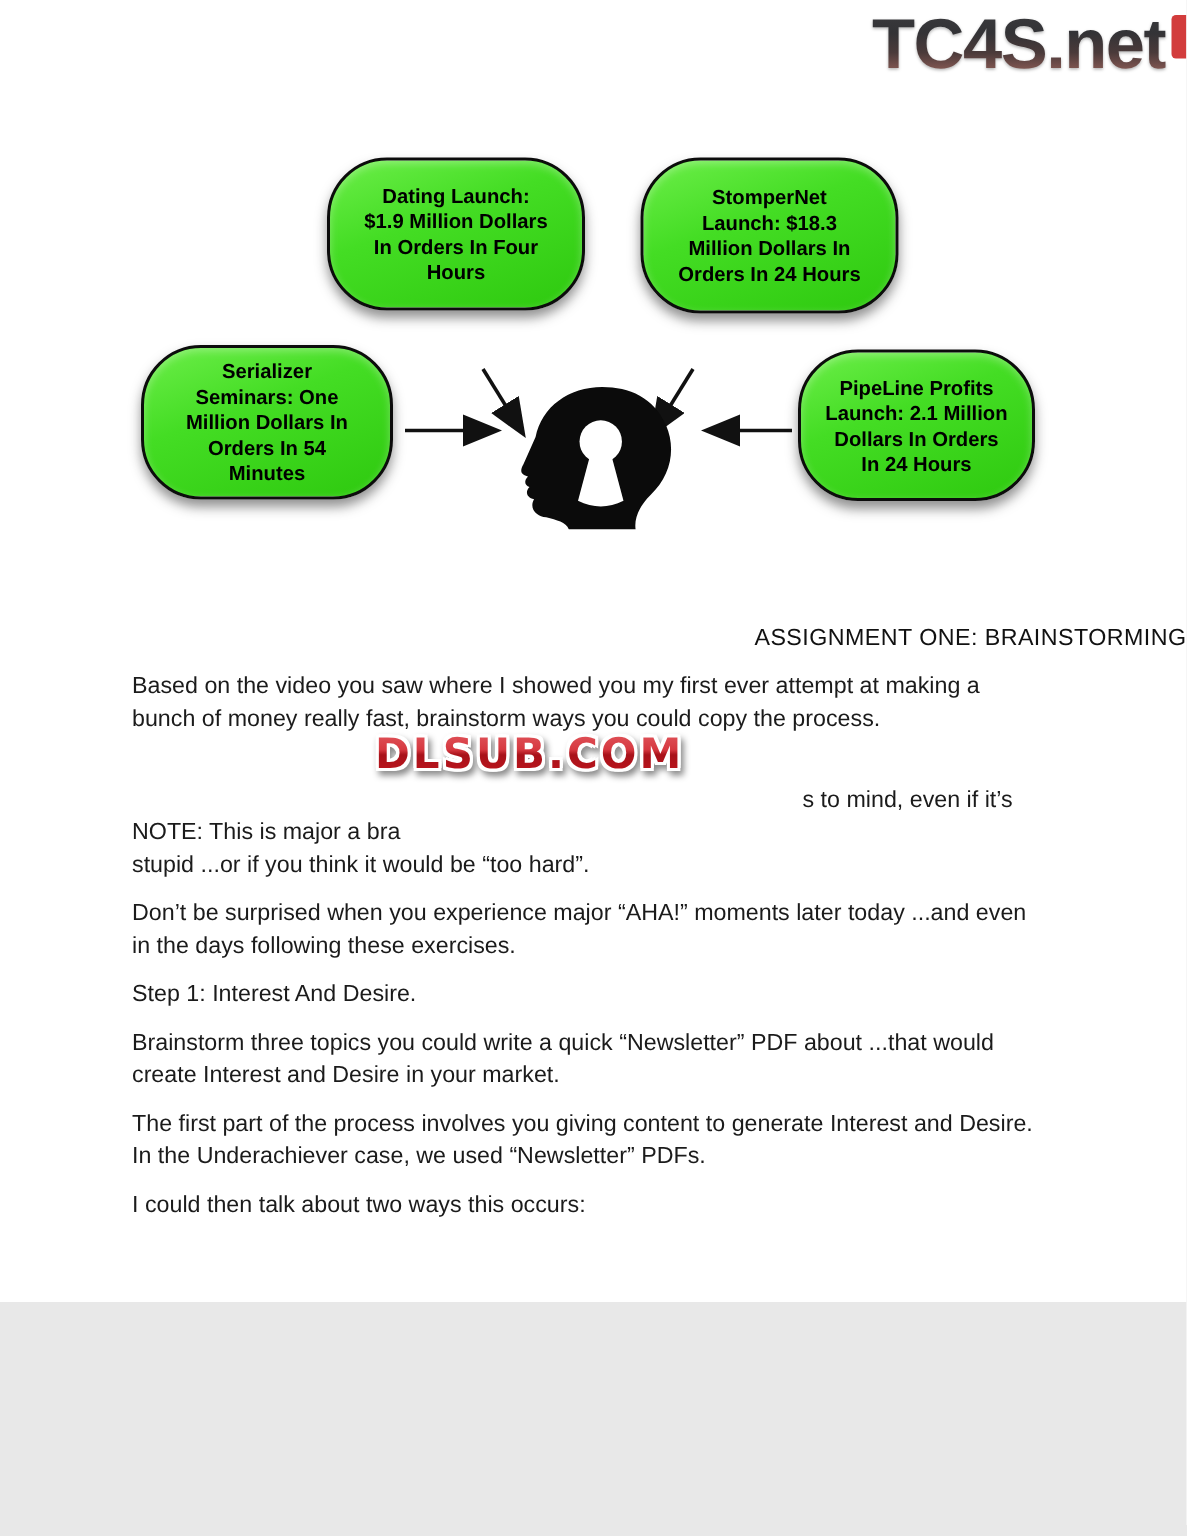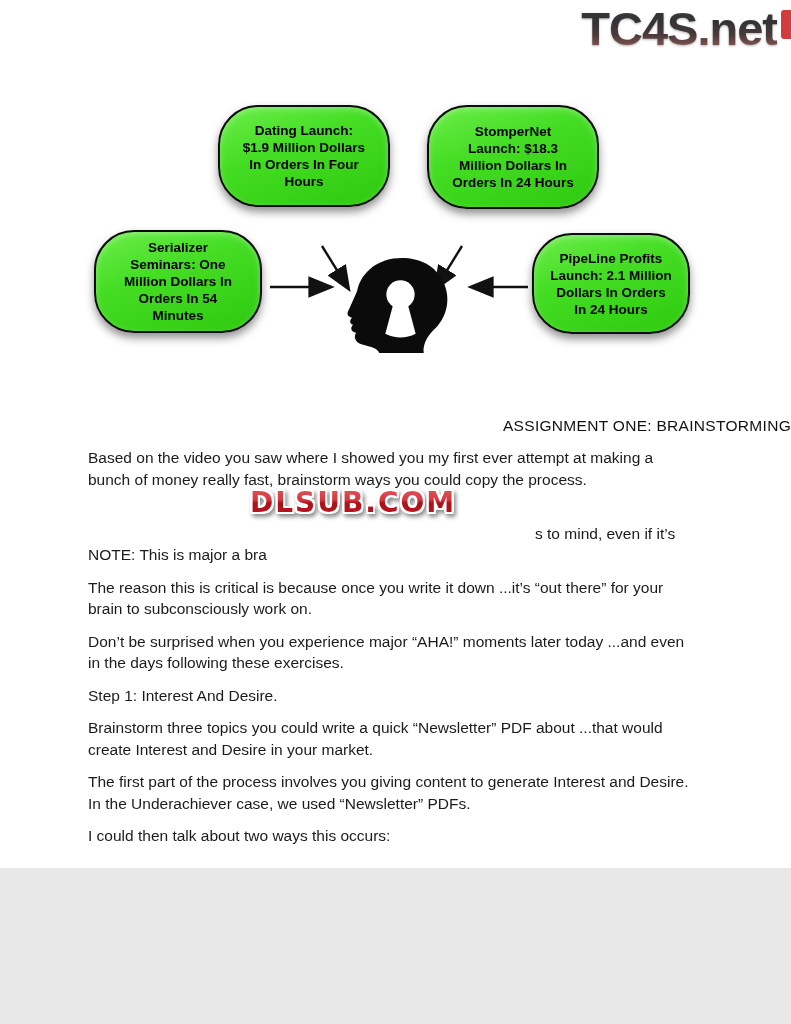--- a/index.html
+++ b/index.html
@@ -132,24 +132,23 @@
 
   <div class="body-copy">
     <p>Based on the video you saw where I showed you my first ever attempt at making a
 bunch of money really fast, brainstorm ways you could copy the process.</p>
 
     <p>
       <span class="note-line1" style="display:block;">
         <span>NOTE: This is major a bra</span>
         <span class="note-suffix">s to mind, even if it’s</span>
       </span>
+      <span>stupid ...or if you think it would be “too hard”.</span>
     </p>
 
-    <p>The reason this is critical is because once you write it down ...it’s “out there” for your
-brain to subconsciously work on.</p>
     <p>Don’t be surprised when you experience major “AHA!” moments later today ...and even
 in the days following these exercises.</p>
     <p class="bold">Step 1: Interest And Desire.</p>
     <p>Brainstorm three topics you could write a quick “Newsletter” PDF about ...that would
 create Interest and Desire in your market.</p>
     <p>The first part of the process involves you giving content to generate Interest and Desire.
 In the Underachiever case, we used “Newsletter” PDFs.</p>
     <p>I could then talk about two ways this occurs:</p>
   </div>
 

